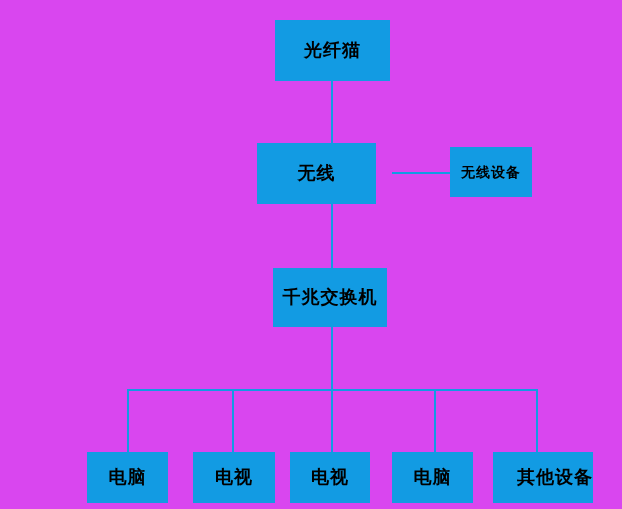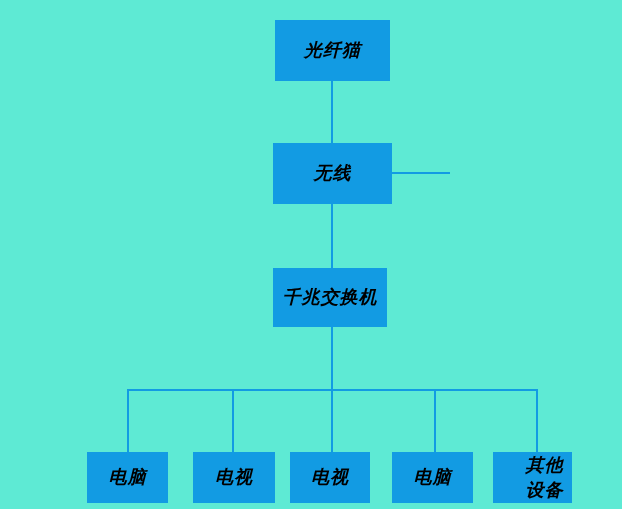--- a/index.html
+++ b/index.html
@@ -4,24 +4,23 @@
 <style>
   html, body {
     margin: 0;
     padding: 0;
     background: #ffffff;
   }
   #canvas {
     position: relative;
     width: 622px;
     height: 509px;
-    background: #5eead4;
+    background: #d946ef;
     font-family: "Liberation Sans", "DejaVu Sans", sans-serif;
     overflow: hidden;
-    font-style: italic;
   }
   .node {
     position: absolute;
     background: #129BE3;
     color: #000000;
     font-weight: bold;
     display: flex;
     flex-direction: column;
     align-items: center;
     justify-content: center;
@@ -29,28 +28,28 @@
     letter-spacing: 1px;
     line-height: 1.35;
     box-sizing: border-box;
   }
   .line {
     position: absolute;
     background: #129BE3;
   }
   
   #node-modem    { left: 275px; top: 20px;  width: 115px; height: 61px; font-size: 18px; }
-  #node-router   { left: 273px; top: 143px; width: 119px; height: 61px; font-size: 18px; }
+  #node-router   { left: 257px; top: 143px; width: 119px; height: 61px; font-size: 18px; }
   #node-wireless { left: 450px; top: 147px; width: 82px;  height: 50px; font-size: 14px; }
   #node-switch   { left: 273px; top: 268px; width: 114px; height: 59px; font-size: 18px; text-align: right; }
   #node-pc1      { left: 87px;  top: 452px; width: 81px;  height: 51px; font-size: 18px; }
   #node-tv1      { left: 193px; top: 452px; width: 82px;  height: 51px; font-size: 18px; }
   #node-tv2      { left: 290px; top: 452px; width: 80px;  height: 51px; font-size: 18px; }
   #node-pc2      { left: 392px; top: 452px; width: 81px;  height: 51px; font-size: 18px; }
-  #node-other    { left: 493px; top: 452px; width: 79px;  height: 51px; font-size: 18px; padding-left: 24px; }
+  #node-other    { left: 493px; top: 452px; width: 100px;  height: 51px; font-size: 18px; padding-left: 24px; }
   
   #line-modem-router   { left: 331px; top: 81px;  width: 2px;   height: 62px; }
   #line-router-wireless{ left: 392px; top: 172px; width: 58px;  height: 2px; }
   #line-router-switch  { left: 331px; top: 204px; width: 2px;   height: 64px; }
   #line-switch-bus     { left: 331px; top: 327px; width: 2px;   height: 63px; }
   #line-bus            { left: 127px; top: 389px; width: 411px; height: 2px; }
   #line-drop-pc1       { left: 127px; top: 389px; width: 2px;   height: 63px; }
   #line-drop-tv1       { left: 232px; top: 389px; width: 2px;   height: 63px; }
   #line-drop-tv2       { left: 331px; top: 389px; width: 2px;   height: 63px; }
   #line-drop-pc2       { left: 434px; top: 389px; width: 2px;   height: 63px; }
@@ -73,20 +72,23 @@
   <div class="line" id="line-drop-other"></div>
 
   <div class="node" id="node-modem">
     <span>光纤猫</span>
   </div>
 
   <div class="node" id="node-router">
     <span>无线</span>
   </div>
 
+  <div class="node" id="node-wireless">
+    <span>无线设备</span>
+  </div>
 
   <div class="node" id="node-switch">
     <span>千兆交换机</span>
   </div>
 
   <div class="node" id="node-pc1">
     <span>电脑</span>
   </div>
 
   <div class="node" id="node-tv1">

